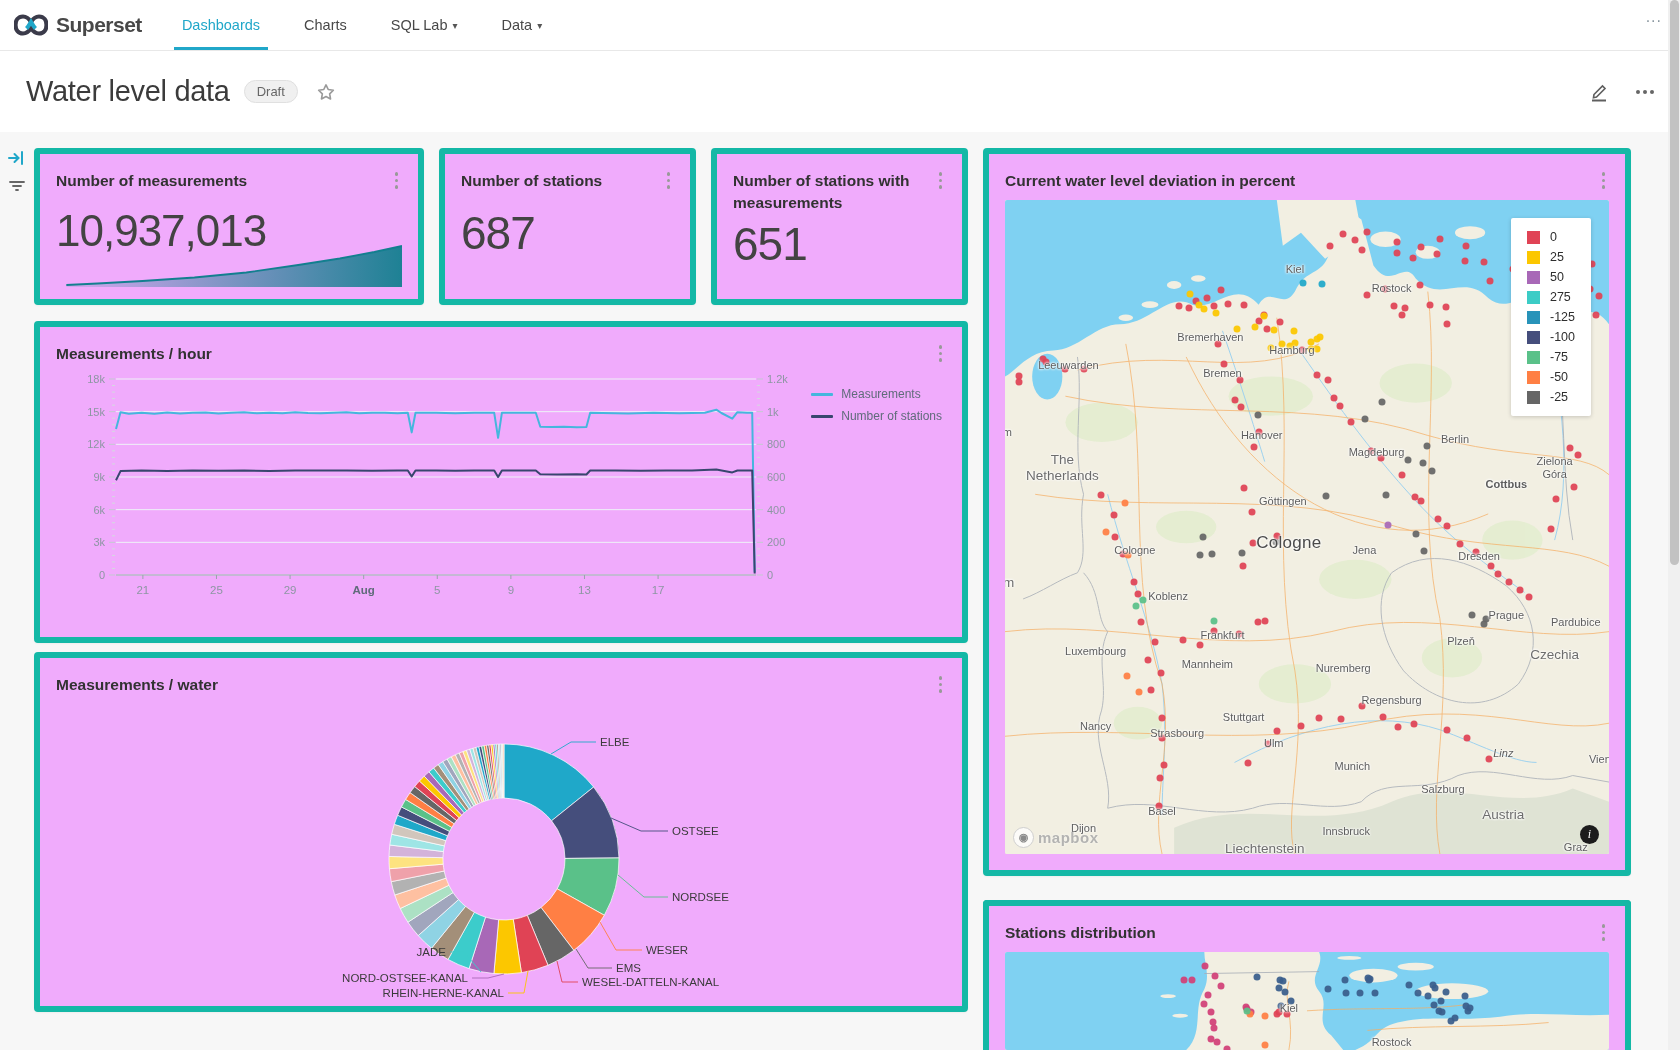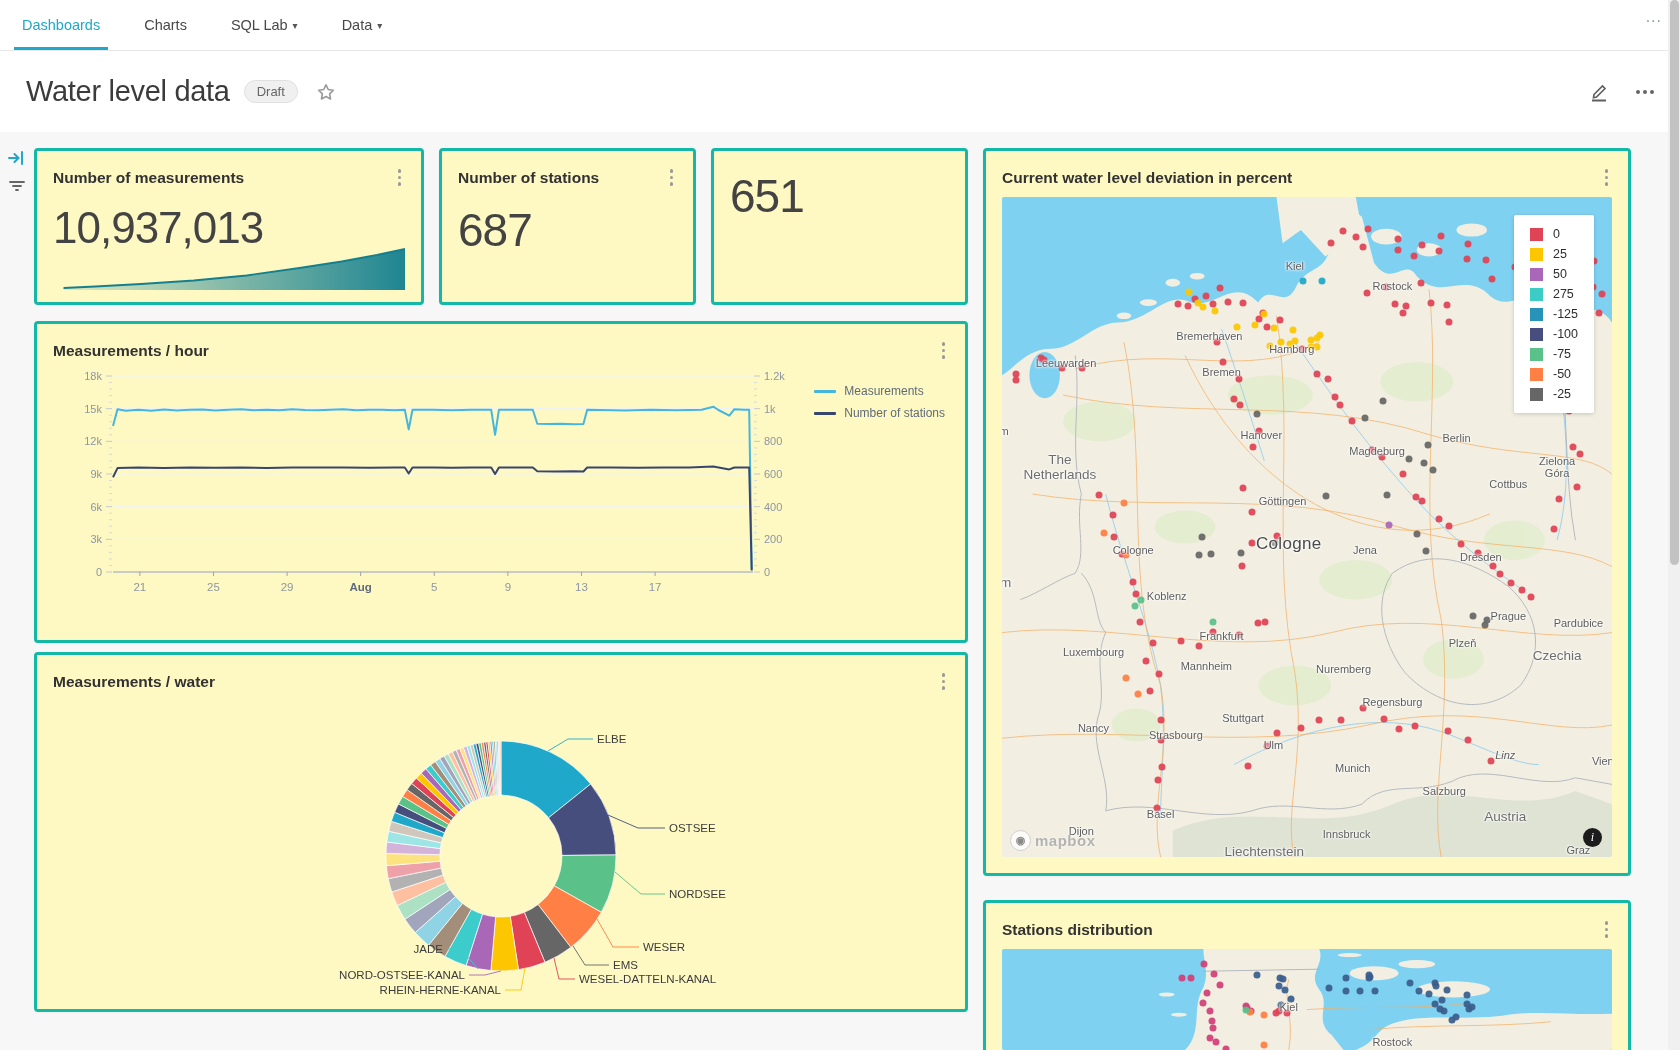--- a/index.html
+++ b/index.html
@@ -30,21 +30,21 @@
   .header-actions { margin-left:auto; display:flex; align-items:center; gap:26px; }
   .icon-btn { cursor:pointer; display:flex; align-items:center; }
   .h-ellipsis { display:flex; gap:3px; }
   .h-ellipsis i { width:4px; height:4px; border-radius:50%; background:#666; }
 
   
   .board { position:relative; width:1680px; height:918px; background:#f7f7f7; }
   .rail { position:absolute; left:0; top:0; width:34px; height:100%; }
   .rail .r-icon { position:absolute; left:7px; cursor:pointer; }
 
-  .card { position:absolute; background:#fef9c3; border:3px solid #14b8a6; border-radius:4px;
+  .card { position:absolute; background:#f0abfc; border:6px solid #14b8a6; border-radius:4px;
     box-shadow:0 1px 2px rgba(0,0,0,.04); padding:16px; }
   .card-title-row { display:flex; align-items:flex-start; }
   .card-title { font-size:15.5px; font-weight:bold; color:#323232; line-height:1.45; }
   .kebab { margin-left:auto; display:flex; flex-direction:column; gap:3px; padding:2px 4px; cursor:pointer; }
   .kebab i { width:3.5px; height:3.5px; border-radius:50%; background:#999; }
 
   .kpi-value { font-size:44px; color:#434343; letter-spacing:-1px; margin-top:14px; }
   .kpi-value.big { font-size:46px; }
   .spark-wrap { position:absolute; left:16px; right:16px; bottom:10px; height:58px; }
 
@@ -84,20 +84,29 @@
   .scrollbar { position:absolute; right:0; top:0; width:12px; height:1050px; background:#f0f0f0; z-index:60; }
   .scroll-thumb { position:absolute; left:1.5px; right:1.5px; top:0; height:565px; background:#c2c2c2;
     border-radius:5px; }
 
   svg text { font-family:"Liberation Sans", sans-serif; }
 </style>
 </head>
 <body>
 
 <div class="navbar">
+  <div class="brand">
+    <span style="display:flex">
+      <svg width="34" height="22" viewBox="0 0 34 22">
+        <path d="M9 2.5 C13 2.5 15.5 5.5 17 8 C18.5 5.5 21 2.5 25 2.5 C30 2.5 32.5 6.5 32.5 11 C32.5 15.5 30 19.5 25 19.5 C21 19.5 18.5 16.5 17 14 C15.5 16.5 13 19.5 9 19.5 C4 19.5 1.5 15.5 1.5 11 C1.5 6.5 4 2.5 9 2.5 Z" fill="none" stroke="#3b3b4a" stroke-width="4.2"></path>
+        <path d="M12.5 14.5 C14 13 15.5 10.5 17 8 C18.5 10.5 20 13 21.5 14.5" fill="none" stroke="#20a7c9" stroke-width="4.2"></path>
+      </svg>
+    </span>
+    <span class="brand-text">Superset</span>
+  </div>
   <div class="nav-tabs">
     <div class="nav-tab active">
       <span>Dashboards</span>
     </div>
     <div class="nav-tab">
       <span>Charts</span>
     </div>
     <div class="nav-tab">
       <span>SQL Lab</span>
       <span class="caret"></span>
@@ -182,20 +191,28 @@
       <span class="kebab">
           <i></i>
           <i></i>
           <i></i>
         </span>
     </div>
     <div class="kpi-value big">687</div>
   </div>
 
   <div class="card" style="left:711px; top:16px; width:257px; height:157px;">
+    <div class="card-title-row">
+      <span class="card-title" style="max-width:190px">Number of stations with measurements</span>
+      <span class="kebab">
+          <i></i>
+          <i></i>
+          <i></i>
+        </span>
+    </div>
     <div class="kpi-value big" style="margin-top:2px">651</div>
   </div>
 
   <div class="card" style="left:983px; top:16px; width:648px; height:728px;">
     <div class="card-title-row">
       <span class="card-title">Current water level deviation in percent</span>
       <span class="kebab">
           <i></i>
           <i></i>
           <i></i>
@@ -444,21 +461,21 @@
           <span class="city" style="left: 34%; top: 21%;">Bremerhaven</span>
           <span class="city" style="left: 36%; top: 26.5%;">Bremen</span>
           <span class="city" style="left: 47.5%; top: 23%;">Hamburg</span>
           <span class="city" style="left: 48%; top: 10.5%;">Kiel</span>
           <span class="city" style="left: 64%; top: 13.5%;">Rostock</span>
           <span class="city" style="left: 42.5%; top: 36%;">Hanover</span>
           <span class="city" style="left: 74.5%; top: 36.5%;">Berlin</span>
           <span class="city" style="left: 61.5%; top: 38.5%; text-align: right;">Magdeburg</span>
           <span class="city" style="left: 91%; top: 41%;">Zielona Góra</span>
           <span class="city" style="left: 46%; top: 46%;">Göttingen</span>
-          <span class="city" style="left: 83%; top: 43.5%;">Cottbus</span>
+          <span class="city" style="left: 83%; top: 43.5%; font-weight: bold;">Cottbus</span>
           <span class="city" style="left: 21.5%; top: 53.5%;">Cologne</span>
           <span class="city big" style="left: 47%; top: 52.5%;">Cologne</span>
           <span class="city" style="left: 59.5%; top: 53.5%;">Jena</span>
           <span class="city" style="left: 78.5%; top: 54.5%;">Dresden</span>
           <span class="city md" style="left: -2.5%; top: 58.5%;">Belgium</span>
           <span class="city" style="left: 27%; top: 60.5%;">Koblenz</span>
           <span class="city" style="left: 83%; top: 63.5%;">Prague</span>
           <span class="city" style="left: 94.5%; top: 64.5%;">Pardubice</span>
           <span class="city" style="left: 36%; top: 66.5%;">Frankfurt</span>
           <span class="city" style="left: 75.5%; top: 67.5%;">Plzeň</span>

